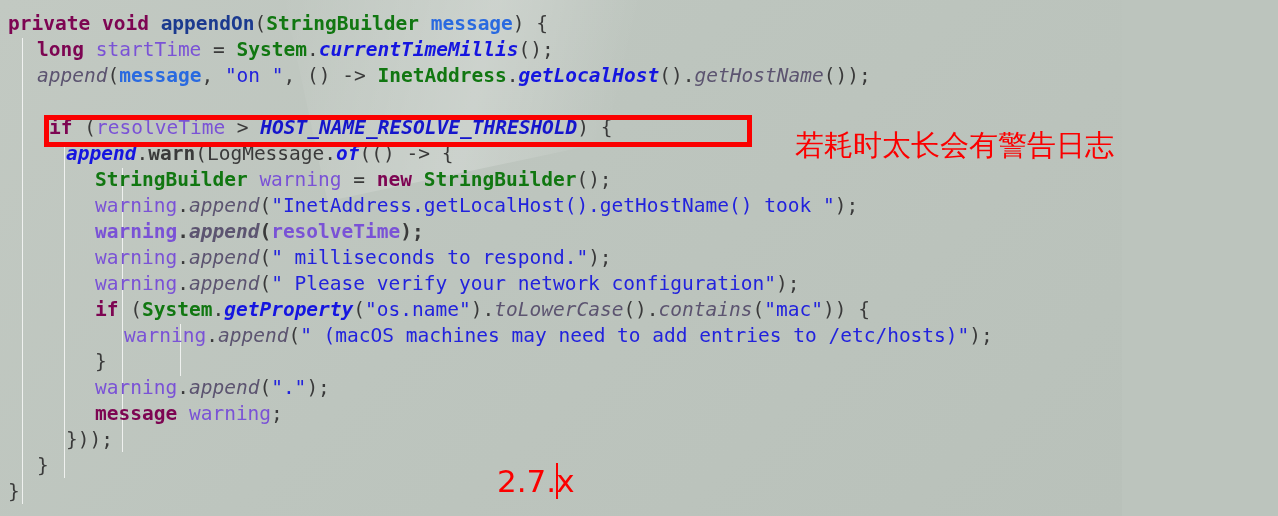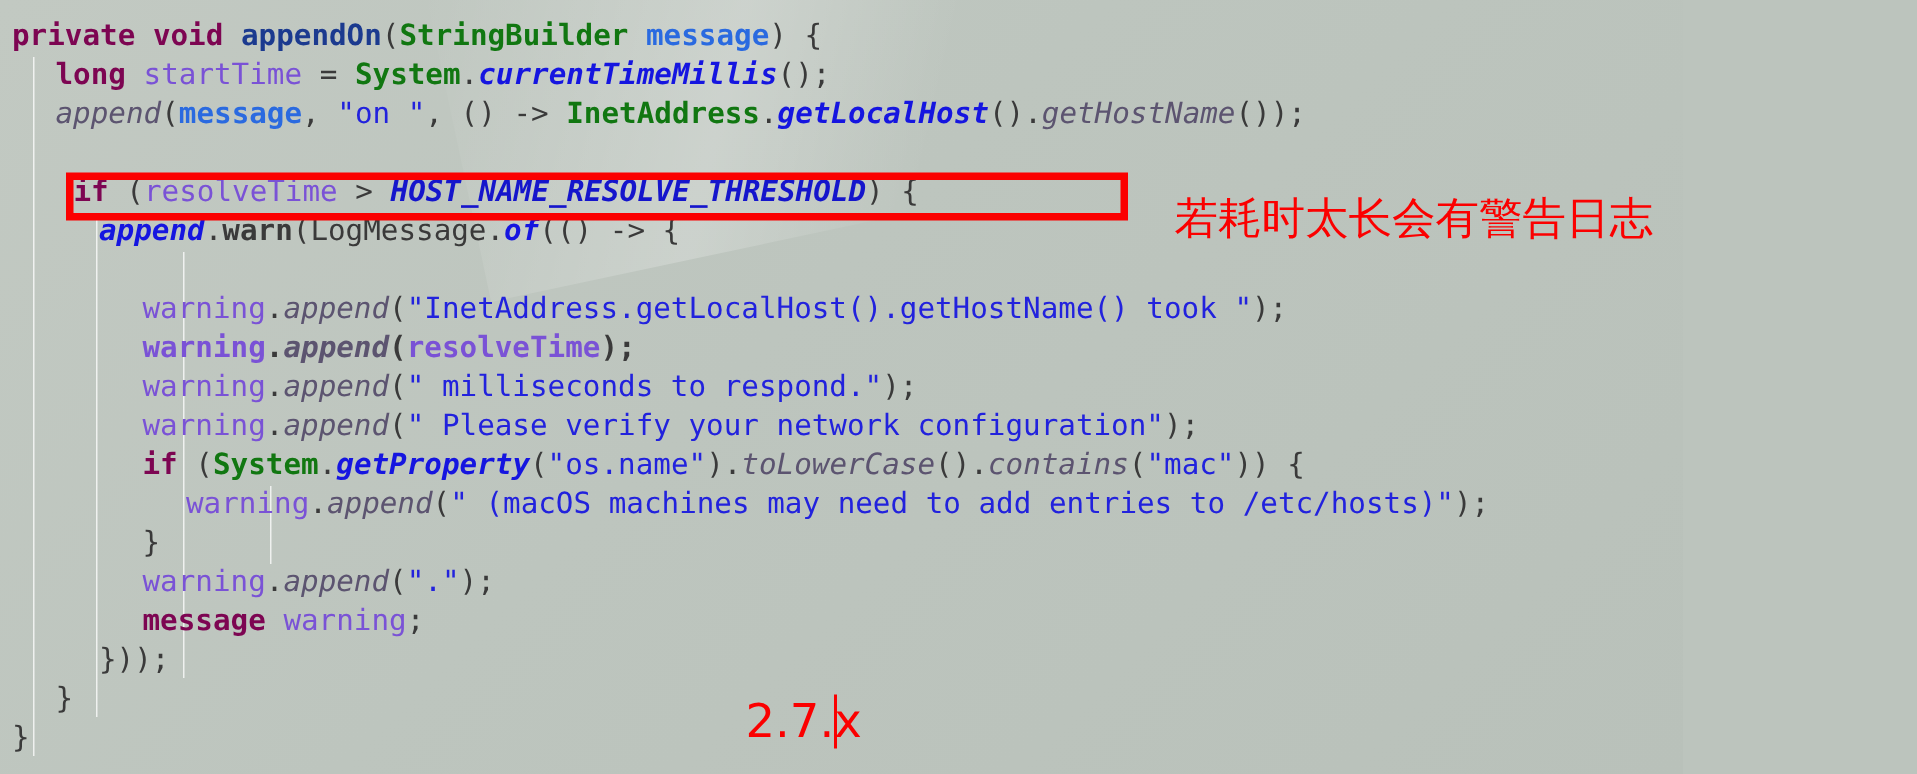--- a/index.html
+++ b/index.html
@@ -73,20 +73,21 @@
     pointer-events: none;
   }
   .cn {
     position: absolute;
     color: #fb0000;
     font-family: "DejaVu Sans", "Liberation Sans", sans-serif;
     font-size: 29px;
     line-height: 34px;
     white-space: pre;
     font-weight: 400;
+    margin-left: 12px;
   }
   #cn1 { left: 783px; top: 128px; }
   #cn2 { left: 783px; top: 165px; }
   #ver {
     position: absolute;
     left: 497px; top: 467px;
     color: #fb0000;
     font-family: "DejaVu Sans", "Liberation Sans", sans-serif;
     font-size: 31px;
     line-height: 28px;
@@ -110,20 +111,21 @@
   <div class="guide" style="left:64px;  top:142px; height:336px;"></div>
   <div class="guide" style="left:122px; top:168px; height:284px;"></div>
   <div class="guide" style="left:180px; top:324px; height:52px;"></div>
 
   <div id="code">
       <div class="line" style="top: 11px; left: 8px;"><span class="kw">private void </span><span class="mdecl">appendOn</span><span class="plain">(</span><span class="type">StringBuilder </span><span class="param">message</span><span class="plain">) {</span></div>
       <div class="line" style="top: 37px; left: 37px;"><span class="kw">long </span><span class="local">startTime</span><span class="plain"> = </span><span class="type">System</span><span class="plain">.</span><span class="stat">currentTimeMillis</span><span class="plain">();</span></div>
       <div class="line" style="top: 63px; left: 37px;"><span class="imeth">append</span><span class="plain">(</span><span class="param">message</span><span class="plain">, </span><span class="str">"on "</span><span class="plain">, () -&gt; </span><span class="type">InetAddress</span><span class="plain">.</span><span class="stat">getLocalHost</span><span class="plain">().</span><span class="imeth">getHostName</span><span class="plain">());</span></div>
       <div class="line" style="top: 115px; left: 37px; margin-left: 12px;"><span class="kw">if </span><span class="plain">(</span><span class="local">resolveTime</span><span class="plain"> &gt; </span><span class="const">HOST_NAME_RESOLVE_THRESHOLD</span><span class="plain">) {</span></div>
       <div class="line" style="top: 141px; left: 66px;"><span class="stat">append</span><span class="plain">.</span><span class="field">warn</span><span class="plain">(</span><span class="cls">LogMessage</span><span class="plain">.</span><span class="stat">of</span><span class="plain">(() -&gt; {</span></div>
+      <div class="line" style="top: 167px; left: 95px;"><span class="type">StringBuilder </span><span class="local">warning</span><span class="plain"> = </span><span class="kw">new </span><span class="type">StringBuilder</span><span class="plain">();</span></div>
       <div class="line" style="top: 193px; left: 95px;"><span class="local">warning</span><span class="plain">.</span><span class="imeth">append</span><span class="plain">(</span><span class="str">"InetAddress.getLocalHost().getHostName() took "</span><span class="plain">);</span></div>
       <div class="line" style="top: 219px; left: 95px; font-weight: bold;"><span class="local">warning</span><span class="plain">.</span><span class="imeth">append</span><span class="plain">(</span><span class="local">resolveTime</span><span class="plain">);</span></div>
       <div class="line" style="top: 245px; left: 95px;"><span class="local">warning</span><span class="plain">.</span><span class="imeth">append</span><span class="plain">(</span><span class="str">" milliseconds to respond."</span><span class="plain">);</span></div>
       <div class="line" style="top: 271px; left: 95px;"><span class="local">warning</span><span class="plain">.</span><span class="imeth">append</span><span class="plain">(</span><span class="str">" Please verify your network configuration"</span><span class="plain">);</span></div>
       <div class="line" style="top: 297px; left: 95px;"><span class="kw">if </span><span class="plain">(</span><span class="type">System</span><span class="plain">.</span><span class="stat">getProperty</span><span class="plain">(</span><span class="str">"os.name"</span><span class="plain">).</span><span class="imeth">toLowerCase</span><span class="plain">().</span><span class="imeth">contains</span><span class="plain">(</span><span class="str">"mac"</span><span class="plain">)) {</span></div>
       <div class="line" style="top: 323px; left: 124px;"><span class="local">warning</span><span class="plain">.</span><span class="imeth">append</span><span class="plain">(</span><span class="str">" (macOS machines may need to add entries to /etc/hosts)"</span><span class="plain">);</span></div>
       <div class="line" style="top: 349px; left: 95px;"><span class="plain">}</span></div>
       <div class="line" style="top: 375px; left: 95px;"><span class="local">warning</span><span class="plain">.</span><span class="imeth">append</span><span class="plain">(</span><span class="str">"."</span><span class="plain">);</span></div>
       <div class="line" style="top: 401px; left: 95px;"><span class="kw">message </span><span class="local">warning</span><span class="plain">;</span></div>
       <div class="line" style="top: 427px; left: 66px;"><span class="plain">}));</span></div>

